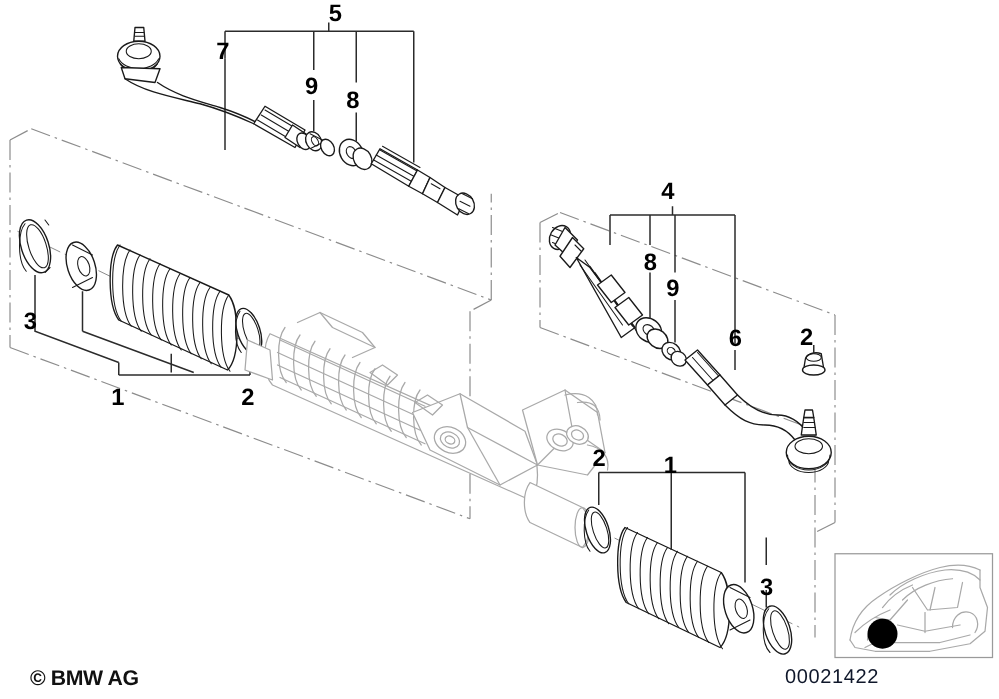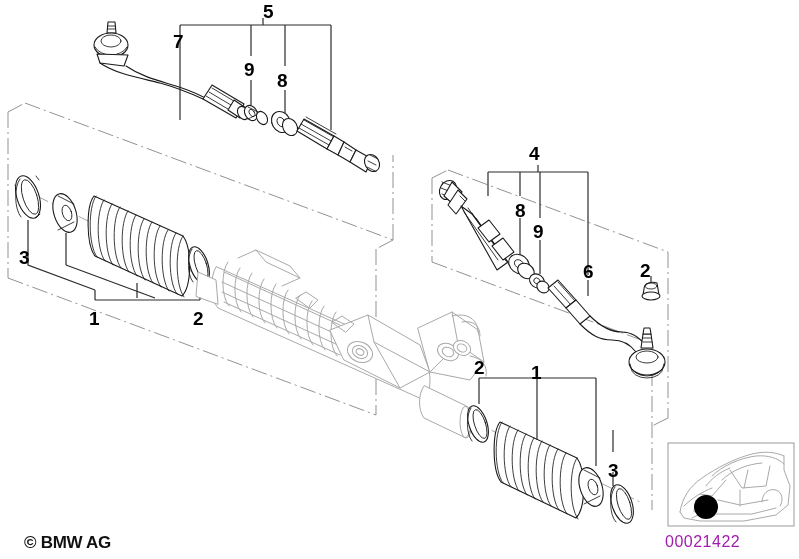--- a/index.html
+++ b/index.html
@@ -40,26 +40,26 @@
     font-family: "Liberation Sans", sans-serif;
     font-weight: bold;
     font-size: 17px;
     letter-spacing: -0.3px;
     color: #111111;
     white-space: nowrap;
     text-align: center;
   }
   #diagram-number {
     position: absolute;
-    left: 665px;
+    left: 628px;
     top: 533px;
     font-family: "Liberation Sans", sans-serif;
     font-size: 16px;
     letter-spacing: 0.5px;
-    color: #a21caf;
+    color: #0f172a;
     white-space: nowrap;
   }
 </style>
 </head>
 <body>
 
 <div id="page">
 
   <svg id="artboard" viewBox="0 0 799 559">
     <defs>

